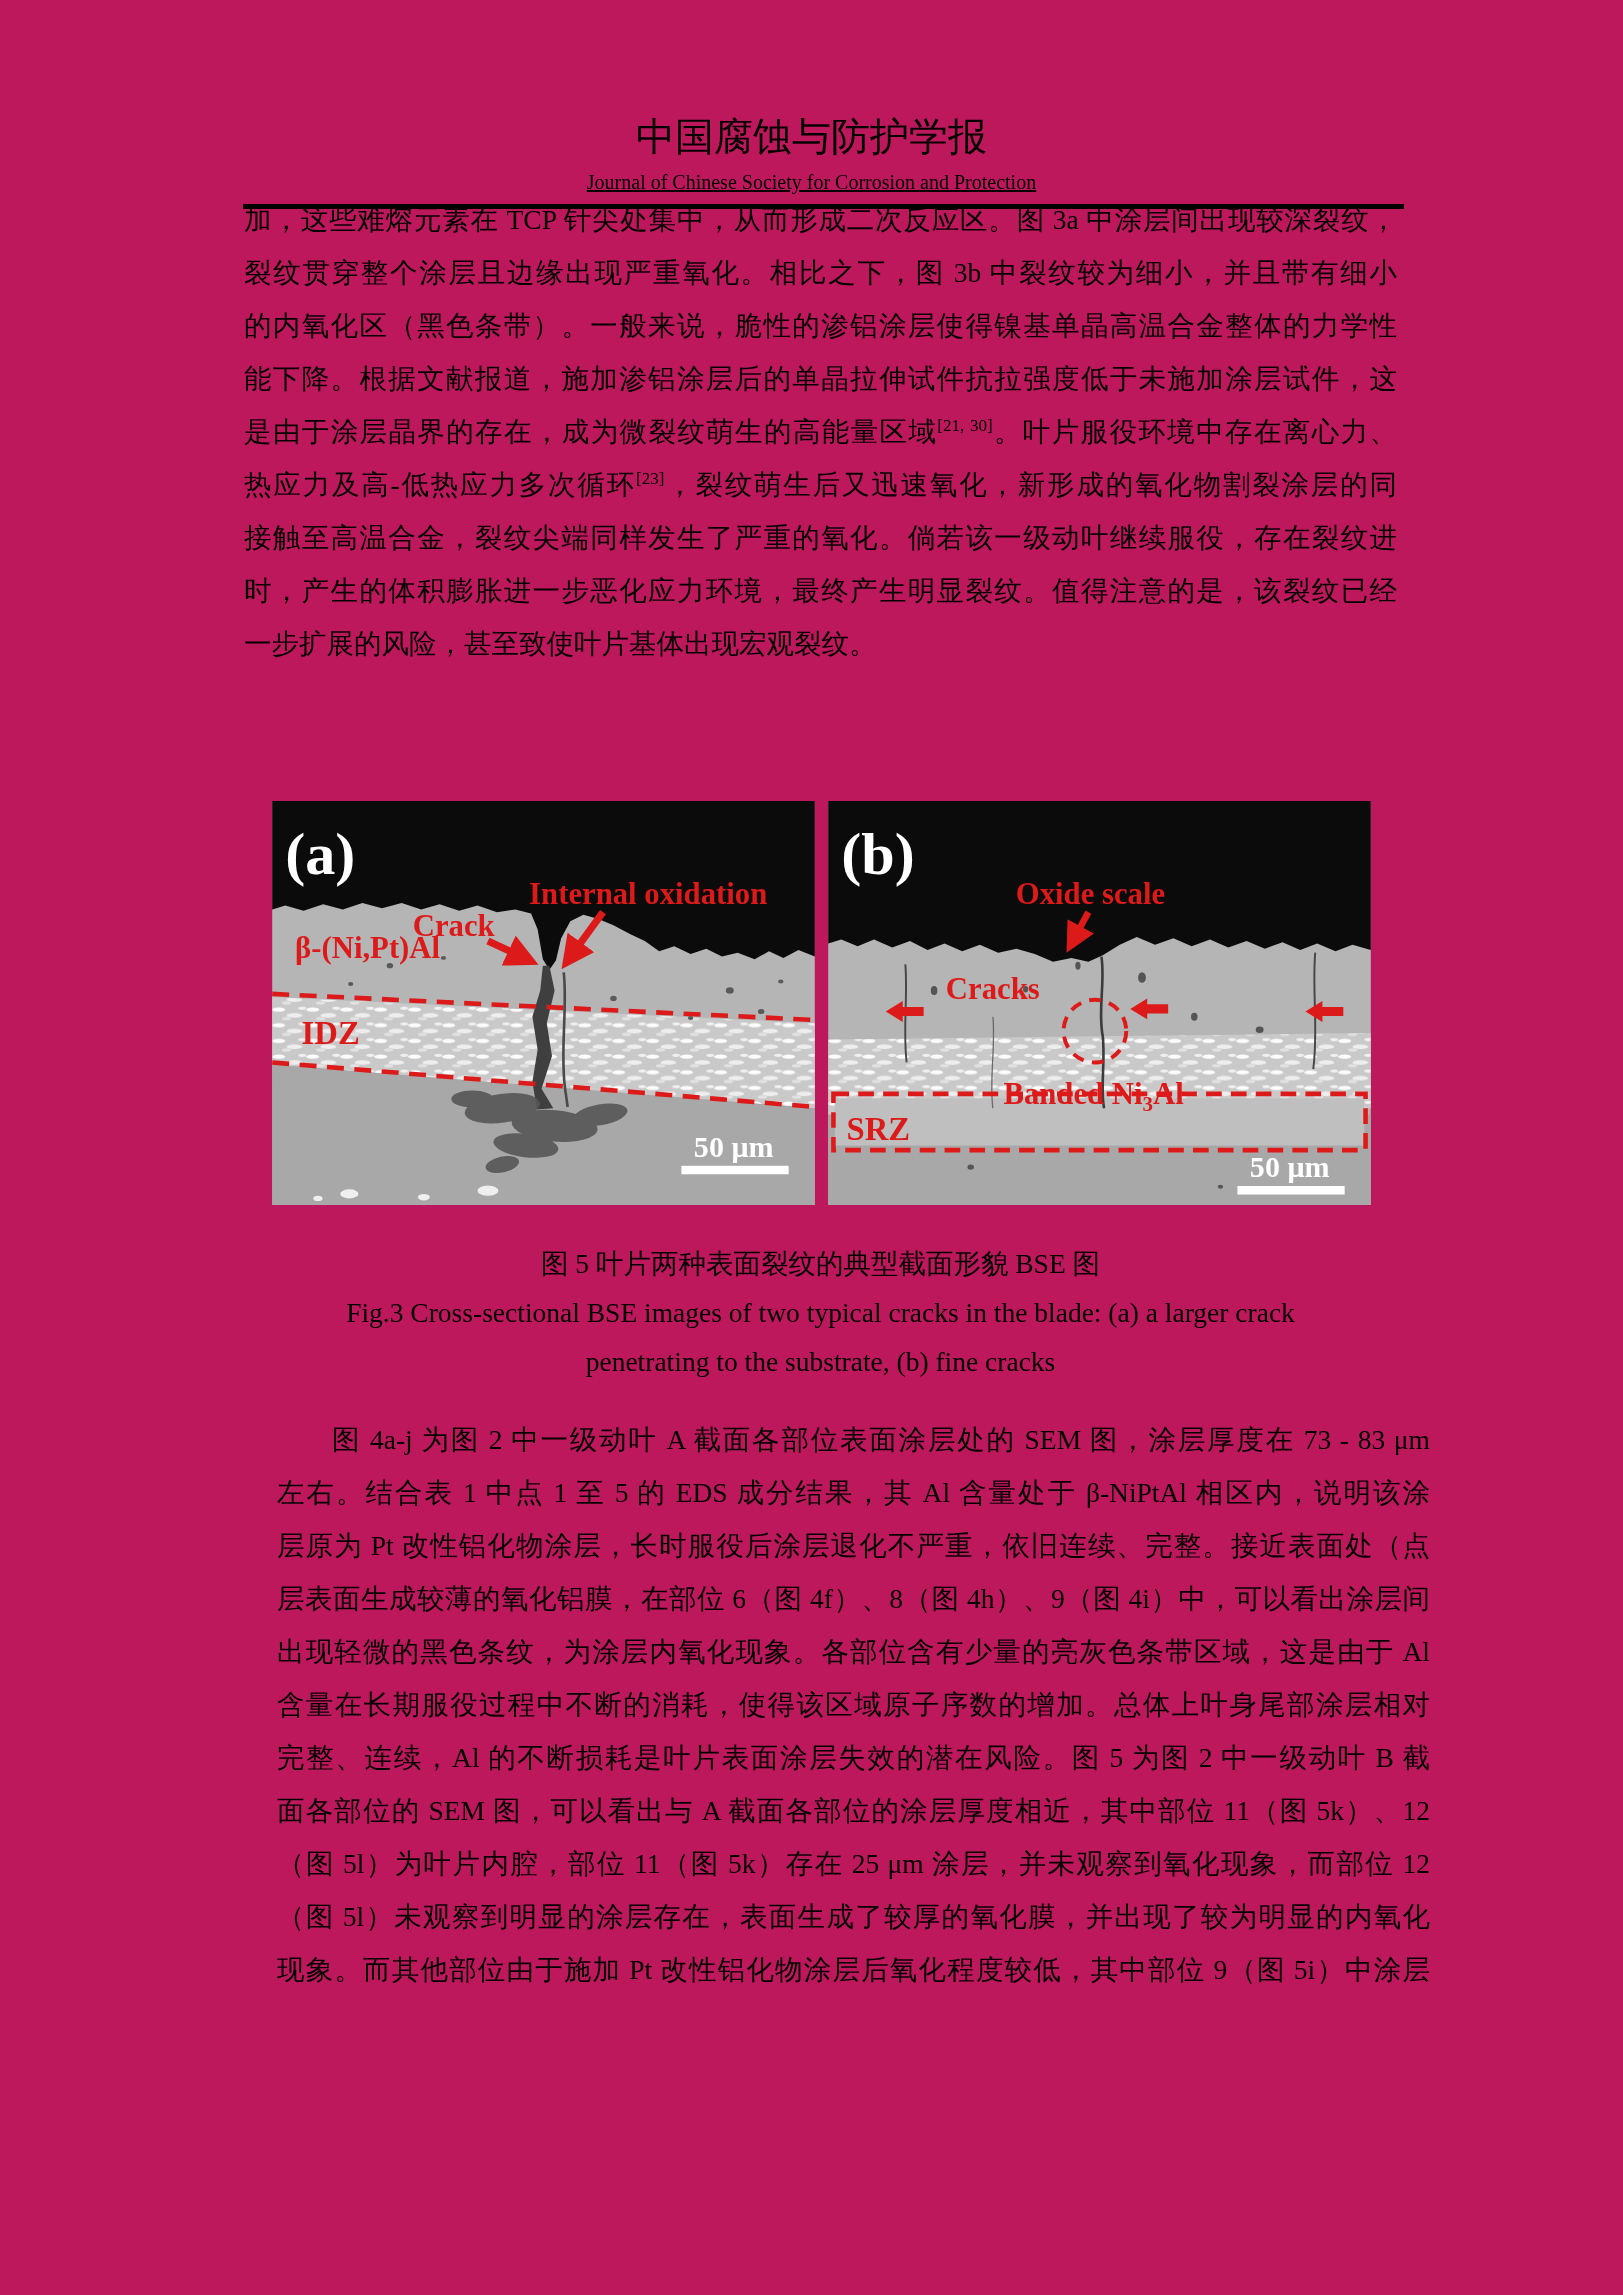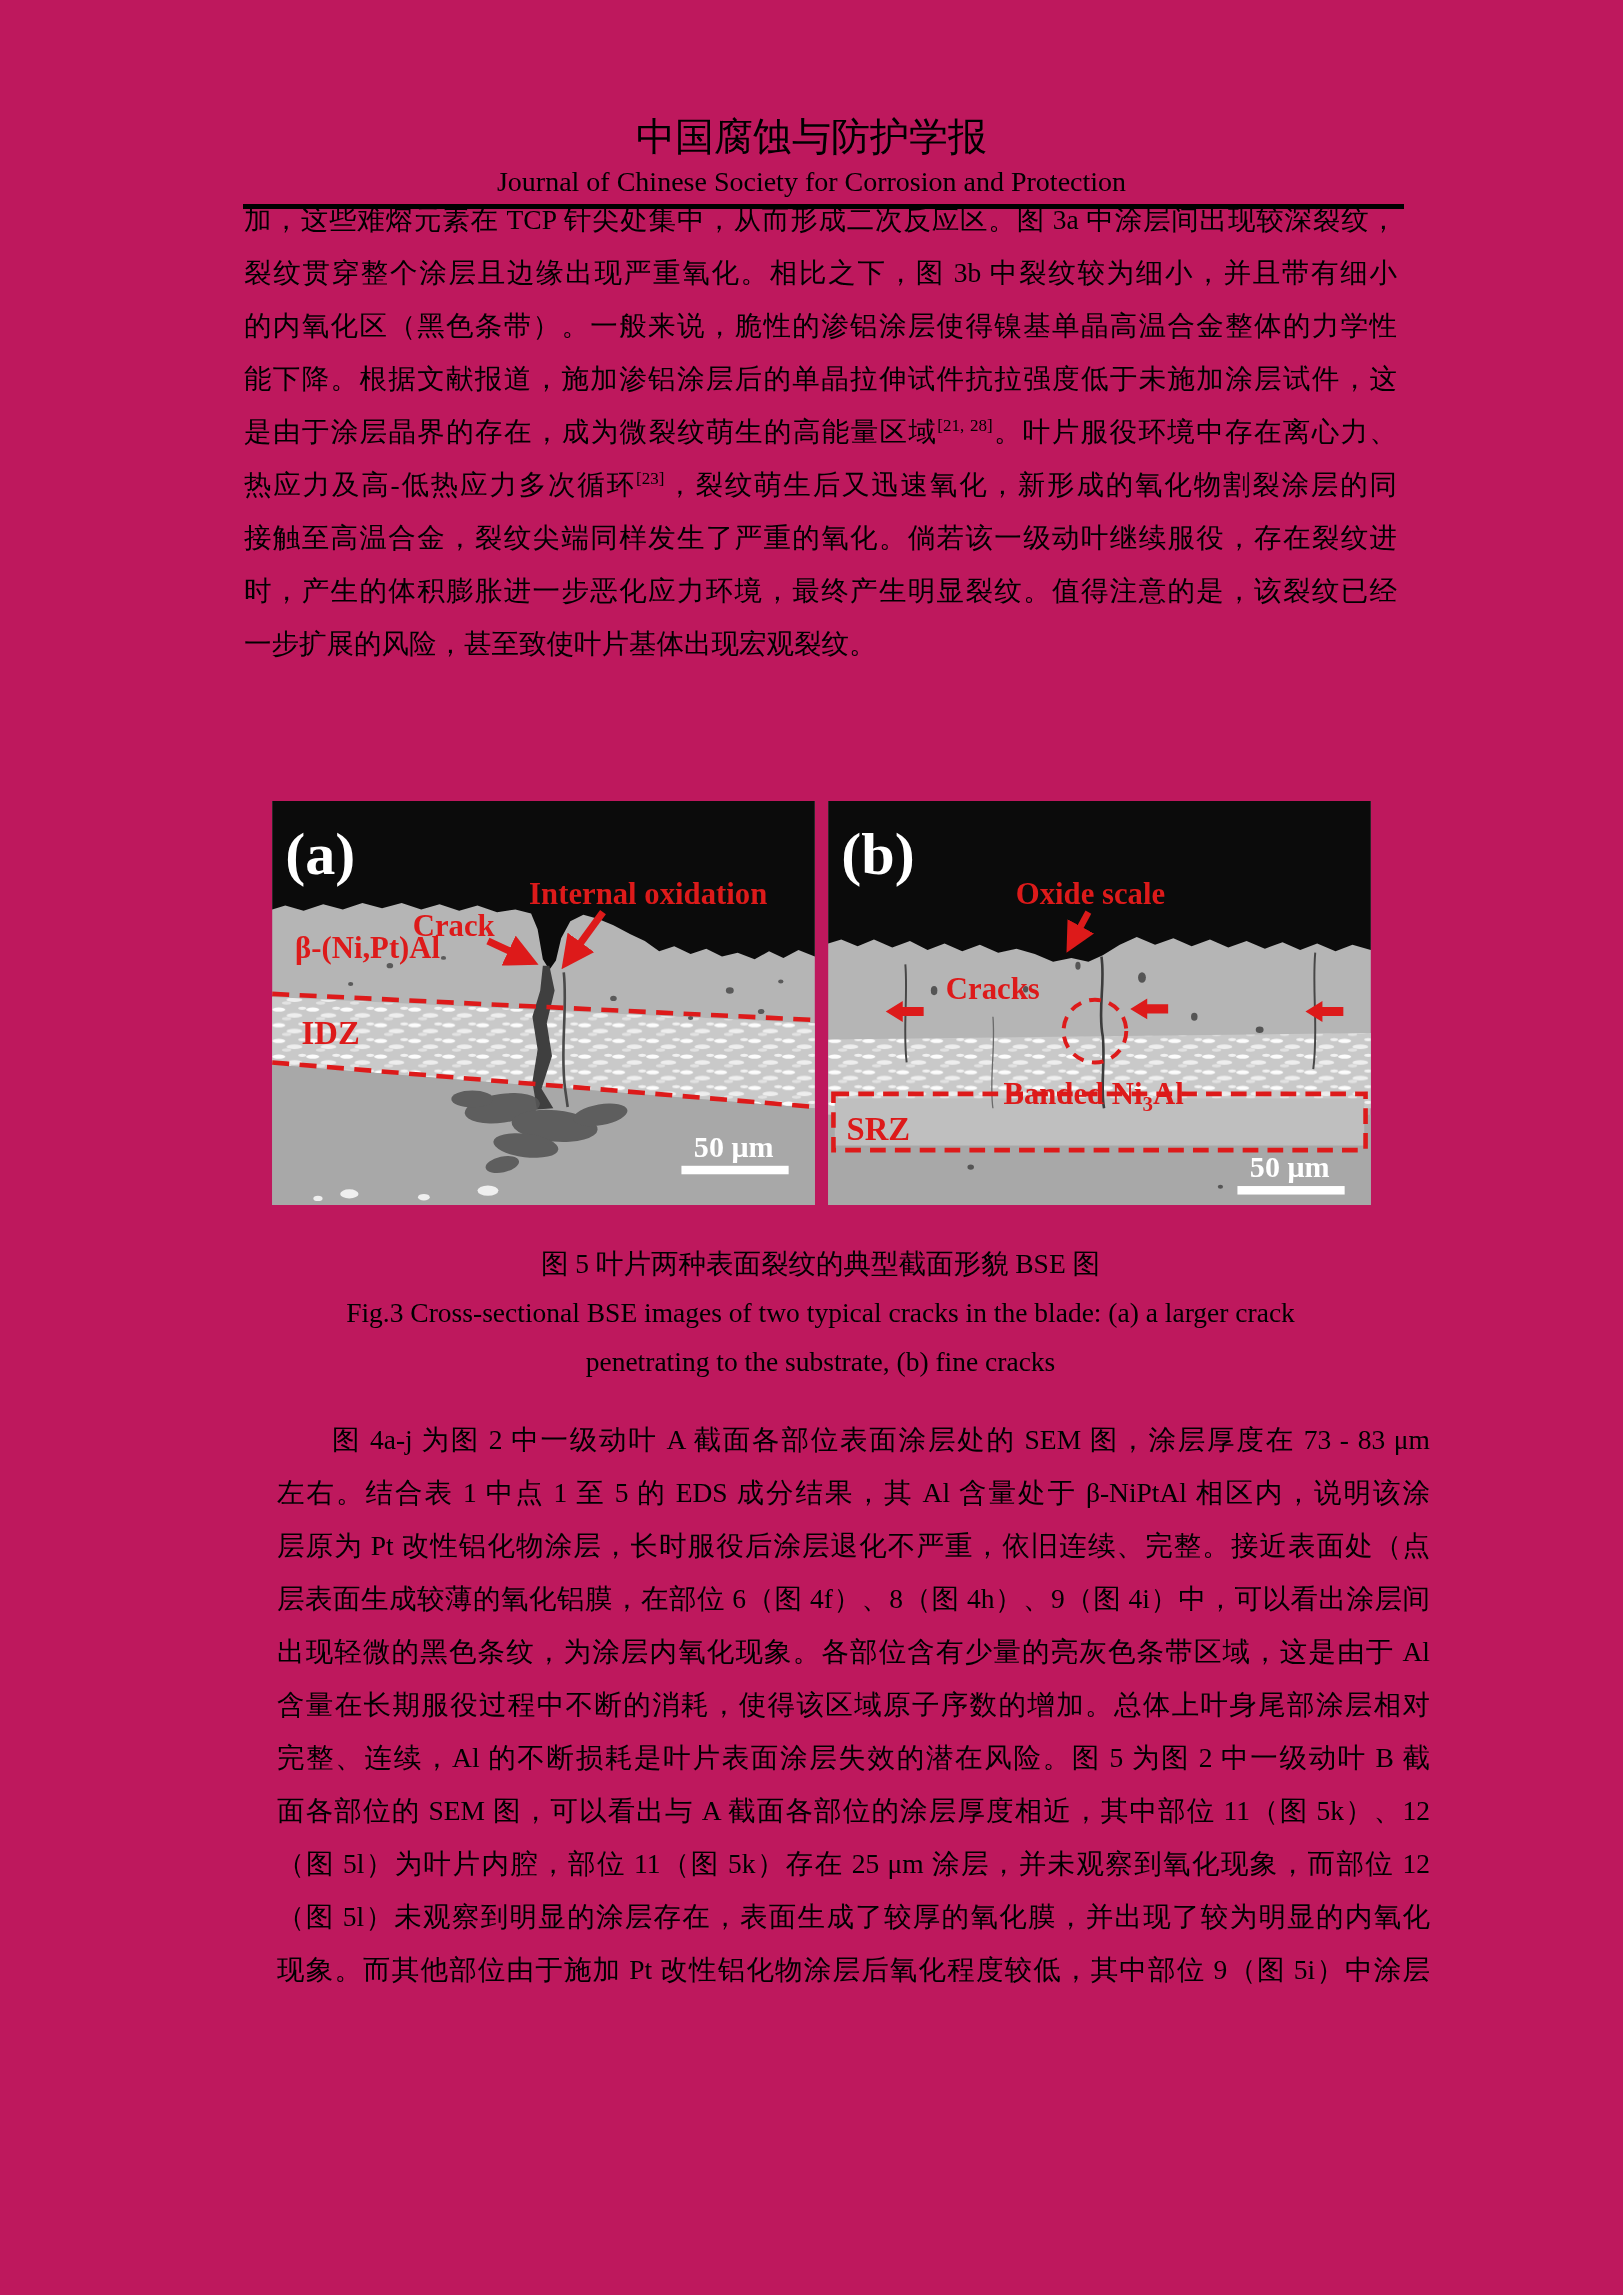--- a/index.html
+++ b/index.html
@@ -7,21 +7,21 @@
     position:relative; width:1623px; height:2295px; background:#be185d;
     margin:0 auto; font-family:"Liberation Serif","DejaVu Serif",serif; color:var(--text-black,#111);
     overflow:hidden;
   }
   .hdr-zh {
     position:absolute; top:116px; left:0; width:1623px; text-align:center;
     font-size:39px; line-height:42px; letter-spacing:0px; color:#000;
   }
   .hdr-en {
     position:absolute; top:165px; left:0; width:1623px; text-align:center;
-    font-size:28px; line-height:34px; color:#000;
+    font-size:20px; line-height:34px; color:#000;text-decoration:underline;
   }
   .rule {
     position:absolute; top:204px; left:243px; width:1161px; height:4.6px;
     background:var(--rule-black,#000);
   }
   .para { position:absolute; left:244px; width:1153px; font-size:27.5px; color:#000; }
   .p1 { top:193px; }
   .p2 { top:1413px;margin-left:33px; }
   .tline {
     height:53px; line-height:53px;
@@ -49,21 +49,21 @@
 
   <div class="hdr-zh">中国腐蚀与防护学报</div>
   <div class="hdr-en">Journal of Chinese Society for Corrosion and Protection</div>
   <div class="rule"></div>
 
   <div class="para p1">
     <div class="tline">加，这些难熔元素在 TCP 针尖处集中，从而形成二次反应区。图 3a 中涂层间出现较深裂纹，</div>
     <div class="tline">裂纹贯穿整个涂层且边缘出现严重氧化。相比之下，图 3b 中裂纹较为细小，并且带有细小</div>
     <div class="tline">的内氧化区（黑色条带）。一般来说，脆性的渗铝涂层使得镍基单晶高温合金整体的力学性</div>
     <div class="tline">能下降。根据文献报道，施加渗铝涂层后的单晶拉伸试件抗拉强度低于未施加涂层试件，这</div>
-    <div class="tline"><span>是由于涂层晶界的存在，成为微裂纹萌生的高能量区域</span><sup class="cite">[21, 28]</sup><span>。叶片服役环境中存在离心力、</span></div>
+    <div class="tline"><span>是由于涂层晶界的存在，成为微裂纹萌生的高能量区域</span><sup class="cite">[21, 30]</sup><span>。叶片服役环境中存在离心力、</span></div>
     <div class="tline"><span>热应力及高-低热应力多次循环</span><sup class="cite">[23]</sup><span>，裂纹萌生后又迅速氧化，新形成的氧化物割裂涂层的同</span></div>
     <div class="tline">接触至高温合金，裂纹尖端同样发生了严重的氧化。倘若该一级动叶继续服役，存在裂纹进</div>
     <div class="tline">时，产生的体积膨胀进一步恶化应力环境，最终产生明显裂纹。值得注意的是，该裂纹已经</div>
     <div class="tline nojust">一步扩展的风险，甚至致使叶片基体出现宏观裂纹。</div>
   </div>
 
   <div class="figure">
 
     <svg width="543" height="404" viewBox="0 0 830 618">
       <defs>

